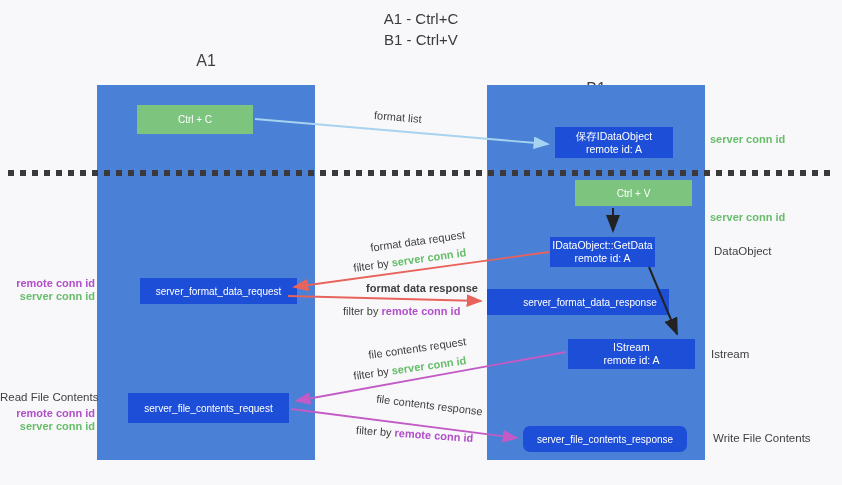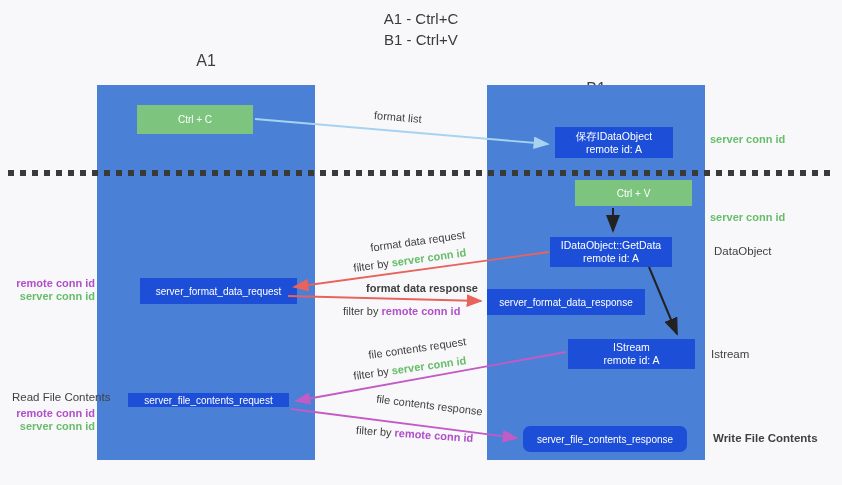--- a/index.html
+++ b/index.html
@@ -39,36 +39,36 @@
 <div class="abs column" style="left:487px;"></div>
 
 <div class="abs dotted-line"></div>
 
 <div class="abs node green" style="left:137px;top:105px;width:116px;height:29px;">
   <div>Ctrl + C</div>
 </div>
 <div class="abs node orange" style="left:130px;top:278px;width:157px;height:26px;margin-left:10px;">
   <div>server_format_data_request</div>
 </div>
-<div class="abs node orange" style="left:128px;top:393px;width:161px;height:14px;">
+<div class="abs node orange" style="left:128px;top:393px;width:161px;height:30px;">
   <div>server_file_contents_request</div>
 </div>
 
 <div class="abs node orange" style="left:555px;top:127px;width:118px;height:31px;font-size:10.5px;">
   <div>保存IDataObject</div>
   <div>remote id: A</div>
 </div>
 <div class="abs node green" style="left:555px;top:180px;width:117px;height:26px;margin-left:20px;">
   <div>Ctrl + V</div>
 </div>
-<div class="abs node orange" style="left:550px;top:237px;width:122px;height:30px;font-size:10.5px;">
+<div class="abs node orange" style="left:550px;top:237px;width:105px;height:30px;font-size:10.5px;">
   <div>IDataObject::GetData</div>
   <div>remote id: A</div>
 </div>
-<div class="abs node orange" style="left:487px;top:289px;width:158px;height:26px;">
+<div class="abs node orange" style="left:487px;top:289px;width:158px;height:26px;padding-left:24px;">
   <div>server_format_data_response</div>
 </div>
 <div class="abs node orange" style="left:568px;top:339px;width:127px;height:30px;font-size:10.5px;">
   <div>IStream</div>
   <div>remote id: A</div>
 </div>
 <div class="abs node orange" style="left:523px;top:426px;width:164px;height:26px;border-radius:7px;">
   <div>server_file_contents_response</div>
 </div>
 
@@ -107,23 +107,23 @@
 <div class="abs mid-label" style="left:368px;top:342px;transform:rotate(-8deg);">file contents request</div>
 <div class="abs mid-label" style="left:353px;top:362px;transform:rotate(-8deg);"><span>filter by </span><span class="txt-green">server conn id</span></div>
 
 <div class="abs mid-label" style="left:376px;top:399px;transform:rotate(7deg);">file contents response</div>
 <div class="abs mid-label" style="left:356px;top:428px;transform:rotate(4deg);"><span>filter by </span><span class="txt-purple">remote conn id</span></div>
 
 <div class="abs bold-ids right-align" style="left:0;top:277px;width:95px;">
   <div class="txt-purple">remote conn id</div>
   <div class="txt-green">server conn id</div>
 </div>
-<div class="abs side-label right-align" style="left:0;top:391px;width:95px;padding-left:12px;">Read File Contents</div>
+<div class="abs side-label right-align" style="left:0;top:391px;width:95px;">Read File Contents</div>
 <div class="abs bold-ids right-align" style="left:0;top:407px;width:95px;">
   <div class="txt-purple">remote conn id</div>
   <div class="txt-green">server conn id</div>
 </div>
 
 <div class="abs bold-ids txt-green" style="left:710px;top:133px;">server conn id</div>
 <div class="abs bold-ids txt-green" style="left:710px;top:211px;">server conn id</div>
 <div class="abs side-label" style="left:714px;top:245px;">DataObject</div>
 <div class="abs side-label" style="left:711px;top:348px;">Istream</div>
-<div class="abs side-label" style="left:713px;top:432px;font-weight:bold;">Write File Contents</div>
+<div class="abs side-label" style="left:713px;top:432px;">Write File Contents</div>
 
 </body></html>

